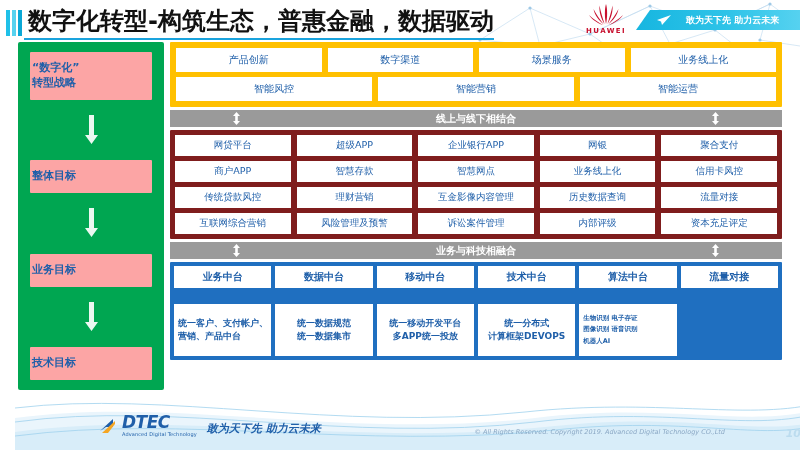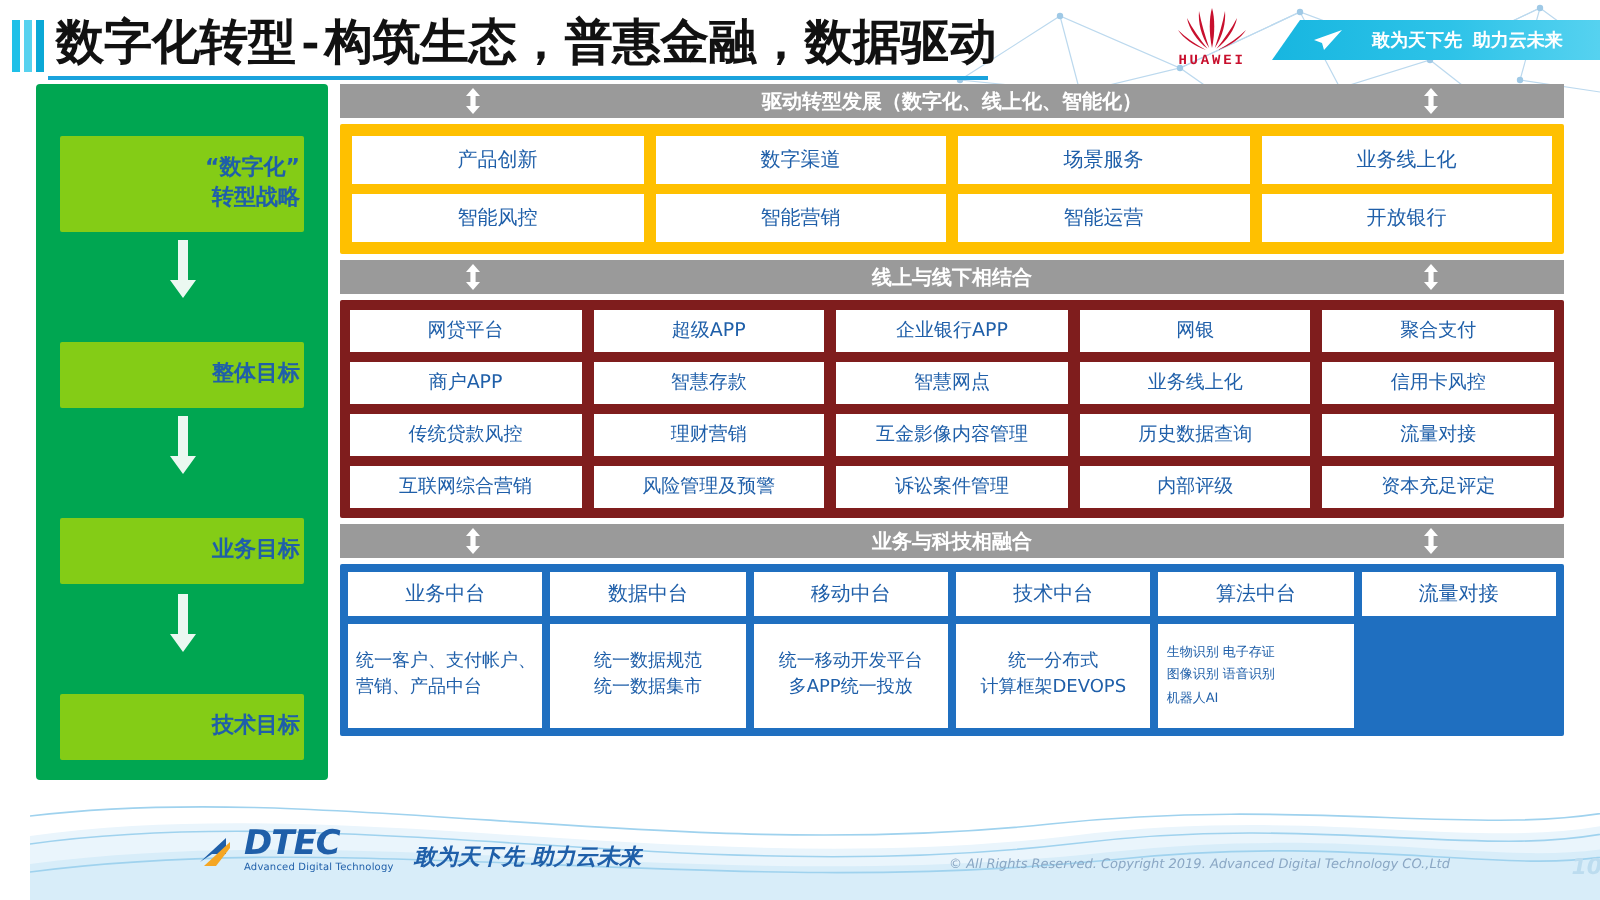--- a/index.html
+++ b/index.html
@@ -9,21 +9,21 @@
     background:#ffffff;
     position:relative;
     overflow:hidden;
   }
 
   
   .net-bg { position:absolute; top:0; right:0; width:330px; height:48px; overflow:hidden; pointer-events:none; }
   .net-bg svg { display:block; }
 
   
-  .header { position:absolute; top:0; left:0; width:684px; height:40px;font-family:Liberation Mono, monospace; }
+  .header { position:absolute; top:0; left:0; width:684px; height:40px; }
   .title-deco { position:absolute; left:6px; top:10px; width:17px; height:26px; }
   .title-deco i { position:absolute; top:0; width:4px; height:26px; background:#1fc0e8; display:block; }
   .title-deco i:nth-child(1){ left:0; }
   .title-deco i:nth-child(2){ left:6px; background:#57d2ef; }
   .title-deco i:nth-child(3){ left:12px; background:#0aa8d6; }
   .page-title {
     position:absolute; left:28px; top:5px;
     font-size:24px; font-weight:bold; color:#111; letter-spacing:0px;
     white-space:nowrap;
   }
@@ -44,22 +44,22 @@
 
   
   .diagram { position:absolute; left:18px; top:42px; width:764px; height:348px; display:flex; gap:6px; }
 
   
   .strategy-col {
     width:146px; background:#00A651; border-radius:2px;
     padding:10px 12px; display:flex; flex-direction:column; align-items:center;
   }
   .s-box {
-    width:100%; background:#84cc16; color:#1F5FA9; font-size:11px; font-weight:bold;
-    text-align:right; padding:9px 2px; line-height:1.35; border-radius:1px;margin-top:16px;
+    width:100%; background:#fca5a5; color:#1F5FA9; font-size:11px; font-weight:bold;
+    text-align:left; padding:9px 2px; line-height:1.35; border-radius:1px;
   }
   .s-arrow { width:15px; height:100%; flex:1; display:flex; align-items:center; justify-content:center; }
   .s-arrow svg { display:block; }
 
   
   .right-col { flex:1; display:flex; flex-direction:column; gap:3px; }
 
   .band { border-radius:1px; }
   .band-green  { background:#8CC63E; padding:5px 6px; }
   .band-orange { background:#FFC000; padding:6px 6px; }
@@ -80,21 +80,21 @@
     position:relative; height:17px; background:#9a9a9a;
     display:flex; align-items:center; justify-content:center;
   }
   .gray-bar .gb-label { color:#ffffff; font-size:10px; font-weight:bold; }
   .gray-bar .gb-arrow { position:absolute; top:2px; width:9px; height:13px; }
   .gray-bar .gb-arrow.left { left:62px; }
   .gray-bar .gb-arrow.right { right:62px; }
 
   
   .plat-row { display:flex; gap:4px; }
-  .plat-col { flex:1; display:flex; flex-direction:column; gap:4px; }
+  .plat-col { flex:1; display:flex; flex-direction:column; gap:16px;font-weight:bold; }
   .plat-head {
     background:#ffffff; color:#1F5FA9; font-size:10px; text-align:center; padding:4px 2px;
   }
   .plat-body {
     background:#ffffff; color:#1F5FA9; font-size:9px; text-align:center;
     padding:5px 3px; line-height:1.5; height:52px;
     display:flex; flex-direction:column; justify-content:center;
   }
   .plat-body.left-align { text-align:left; padding-left:4px; }
   .plat-body.tiny { font-size:6.5px; line-height:1.7; }
@@ -197,42 +197,32 @@
         </svg>
     </div>
     <div class="s-box">
       <span>技术目标</span>
     </div>
   </div>
 
   <div class="right-col">
 
 
-    <div class="gray-bar">
-      <svg class="gb-arrow left" viewBox="0 0 9 13">
-          <path d="M4.5 0 L8 4 H5.8 V9 H8 L4.5 13 L1 9 H3.2 V4 H1 Z" fill="#ffffff"></path>
-        </svg>
-      <span class="gb-label">驱动转型发展（数字化、线上化、智能化）</span>
-      <svg class="gb-arrow right" viewBox="0 0 9 13">
-          <path d="M4.5 0 L8 4 H5.8 V9 H8 L4.5 13 L1 9 H3.2 V4 H1 Z" fill="#ffffff"></path>
-        </svg>
-    </div>
 
     <div class="band band-orange">
       <div class="row">
         <div class="cell">产品创新</div>
         <div class="cell">数字渠道</div>
         <div class="cell">场景服务</div>
         <div class="cell">业务线上化</div>
       </div>
       <div class="row">
         <div class="cell">智能风控</div>
         <div class="cell">智能营销</div>
         <div class="cell">智能运营</div>
-        <div class="cell">开放银行</div>
       </div>
     </div>
 
     <div class="gray-bar">
       <svg class="gb-arrow left" viewBox="0 0 9 13">
           <path d="M4.5 0 L8 4 H5.8 V9 H8 L4.5 13 L1 9 H3.2 V4 H1 Z" fill="#ffffff"></path>
         </svg>
       <span class="gb-label">线上与线下相结合</span>
       <svg class="gb-arrow right" viewBox="0 0 9 13">
           <path d="M4.5 0 L8 4 H5.8 V9 H8 L4.5 13 L1 9 H3.2 V4 H1 Z" fill="#ffffff"></path>

